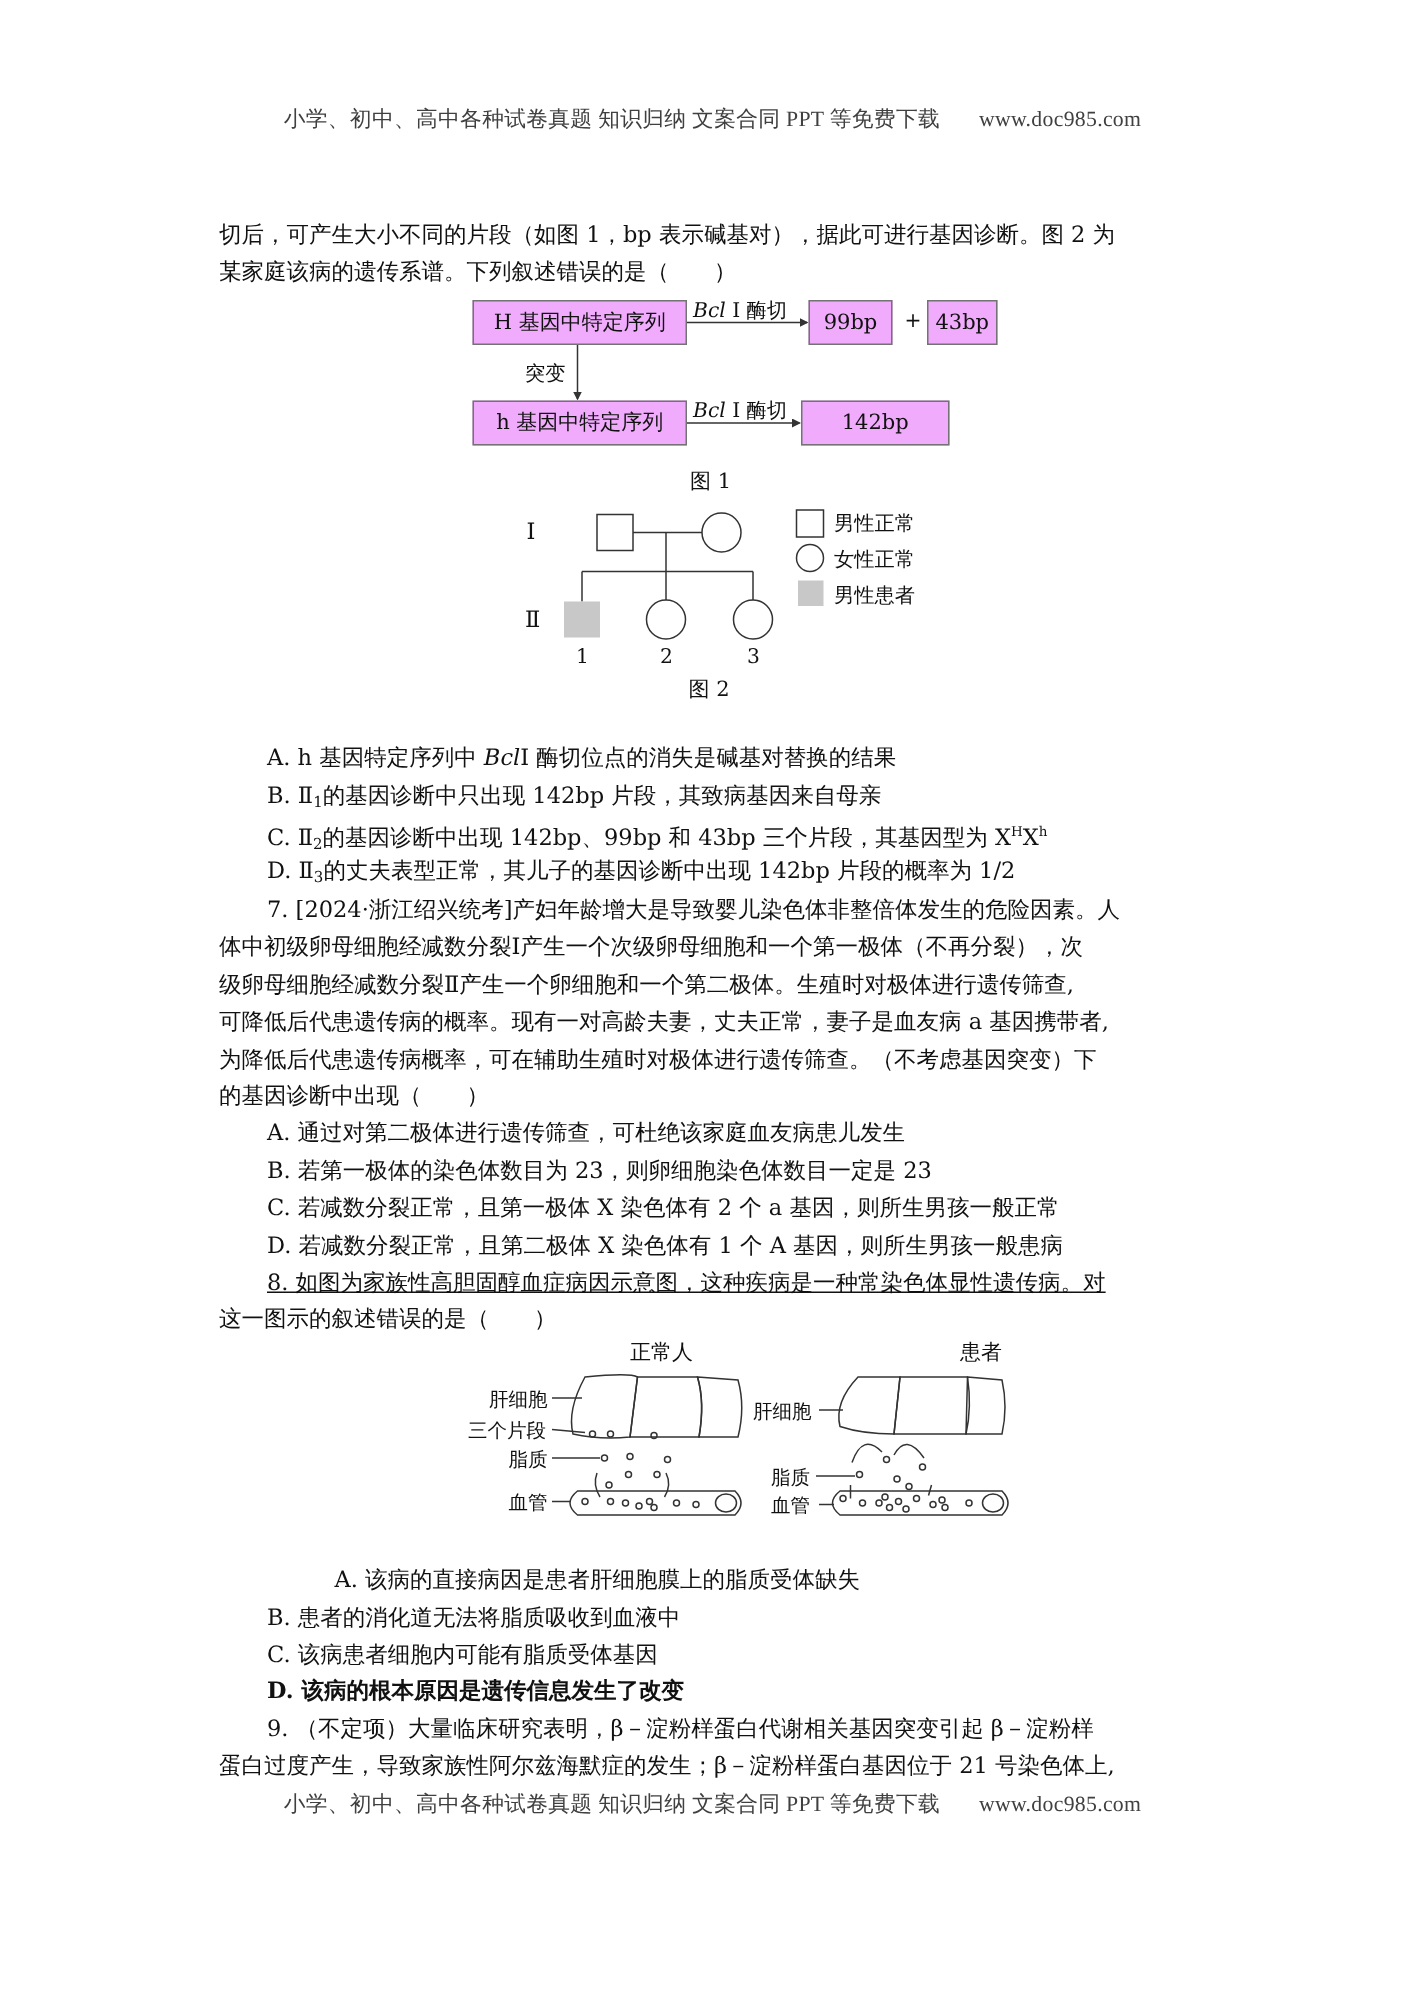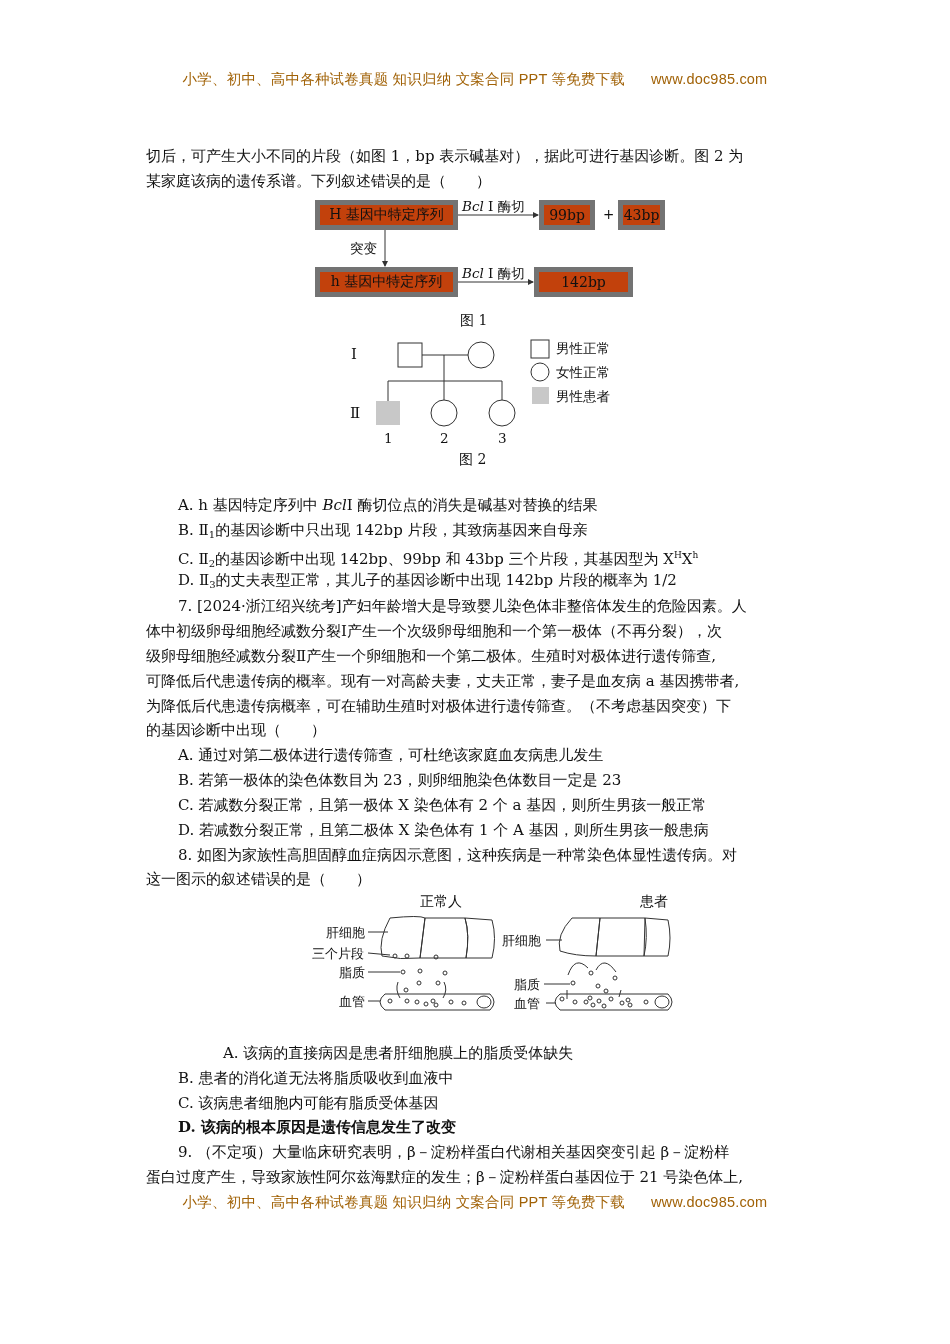--- a/index.html
+++ b/index.html
@@ -1,29 +1,29 @@
 <!DOCTYPE html>
 <html><head>
 <meta charset="utf-8">
 <style>
   html,body{margin:0;padding:0;background:#fff;}
   body{width:950px;height:1344px;position:relative;overflow:hidden;
        font-family:"DejaVu Serif","Liberation Serif",serif;color:#111;}
   .hdr{position:absolute;left:0;width:950px;text-align:center;font-size:14.5px;
-       font-family:Liberation Sans, sans-serif;color:#a16207;letter-spacing:0.2px;}
+       font-family:Liberation Serif, serif;color:#404040;letter-spacing:0.2px;}
   .hdr .url{margin-left:26px;}
   .line{position:absolute;left:146px;font-size:15px;white-space:nowrap;line-height:20px;}
   .opt{left:178px;}
   .ind{left:178px;}
   .sub{font-size:10px;vertical-align:-3px;}
   .sup{font-size:9px;vertical-align:6px;}
   i{font-style:italic;}
   
-  .box{position:absolute;border:5px solid #737373;box-sizing:border-box;display:flex;
-       align-items:center;justify-content:center;font-size:14px;background:#c2410c;}
+  .box{position:absolute;border:1px solid #737373;box-sizing:border-box;display:flex;
+       align-items:center;justify-content:center;font-size:14px;background:#f0abfc;}
   .lbl{position:absolute;font-size:13.5px;white-space:nowrap;}
   .caption{position:absolute;font-size:14px;}
   svg{position:absolute;left:0;top:0;}
 </style>
 </head>
 <body>
 
 <div class="hdr" style="top:70px;">
   <span>小学、初中、高中各种试卷真题  知识归纳  文案合同  PPT 等免费下载</span><span class="url">www.doc985.com</span>
 </div>
@@ -91,21 +91,21 @@
 <div class="line" style="top:621px;">体中初级卵母细胞经减数分裂Ⅰ产生一个次级卵母细胞和一个第一极体（不再分裂），次</div>
 <div class="line" style="top:646px;">级卵母细胞经减数分裂Ⅱ产生一个卵细胞和一个第二极体。生殖时对极体进行遗传筛查,</div>
 <div class="line" style="top:671px;">可降低后代患遗传病的概率。现有一对高龄夫妻，丈夫正常，妻子是血友病 a 基因携带者,</div>
 <div class="line" style="top:696px;">为降低后代患遗传病概率，可在辅助生殖时对极体进行遗传筛查。（不考虑基因突变）下</div>
 <div class="line" style="top:720px;">的基因诊断中出现（　　）</div>
 <div class="line opt" style="top:745px;text-align:right;">A.   通过对第二极体进行遗传筛查，可杜绝该家庭血友病患儿发生</div>
 <div class="line opt" style="top:770px;">B.   若第一极体的染色体数目为 23，则卵细胞染色体数目一定是 23</div>
 <div class="line opt" style="top:795px;">C.   若减数分裂正常，且第一极体 X 染色体有 2 个 a 基因，则所生男孩一般正常</div>
 <div class="line opt" style="top:820px;">D.   若减数分裂正常，且第二极体 X 染色体有 1 个 A 基因，则所生男孩一般患病</div>
 
-<div class="line ind" style="top:845px;">8.  如图为家族性高胆固醇血症病因示意图，这种疾病是一种常染色体显性遗传病。对</div>
+<div class="line ind" style="top:845px;text-decoration:underline;">8.  如图为家族性高胆固醇血症病因示意图，这种疾病是一种常染色体显性遗传病。对</div>
 <div class="line" style="top:869px;">这一图示的叙述错误的是（　　）</div>
 
 <div>
   <svg width="950" height="1344">
     <g fill="none" stroke="#333" stroke-width="1">
 
       <path d="M390,918 Q420,915 425,918 L420,958 Q400,960 382,956 Q378,940 390,918 z"></path>
       <path d="M425,918 L465,918 Q470,935 466,958 L420,958 z"></path>
       <path d="M465,918 L492,920 Q497,938 492,958 L466,958 Q470,935 465,918 z"></path>
 

